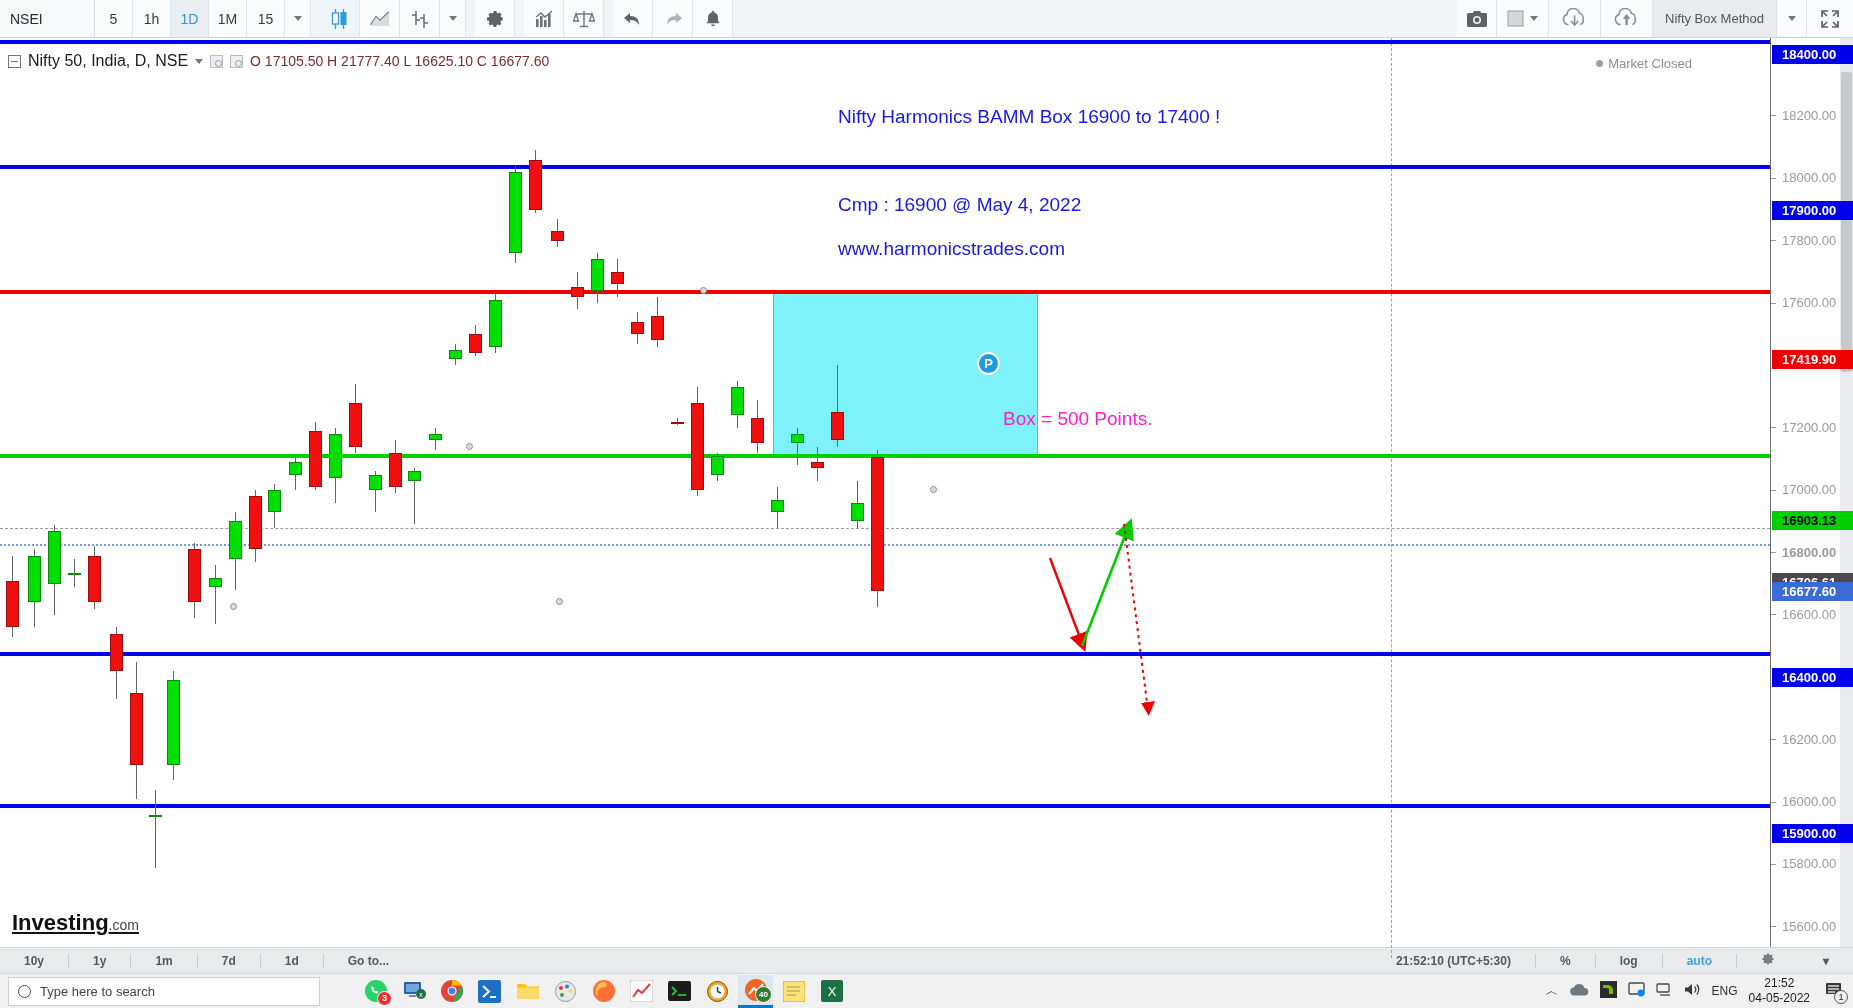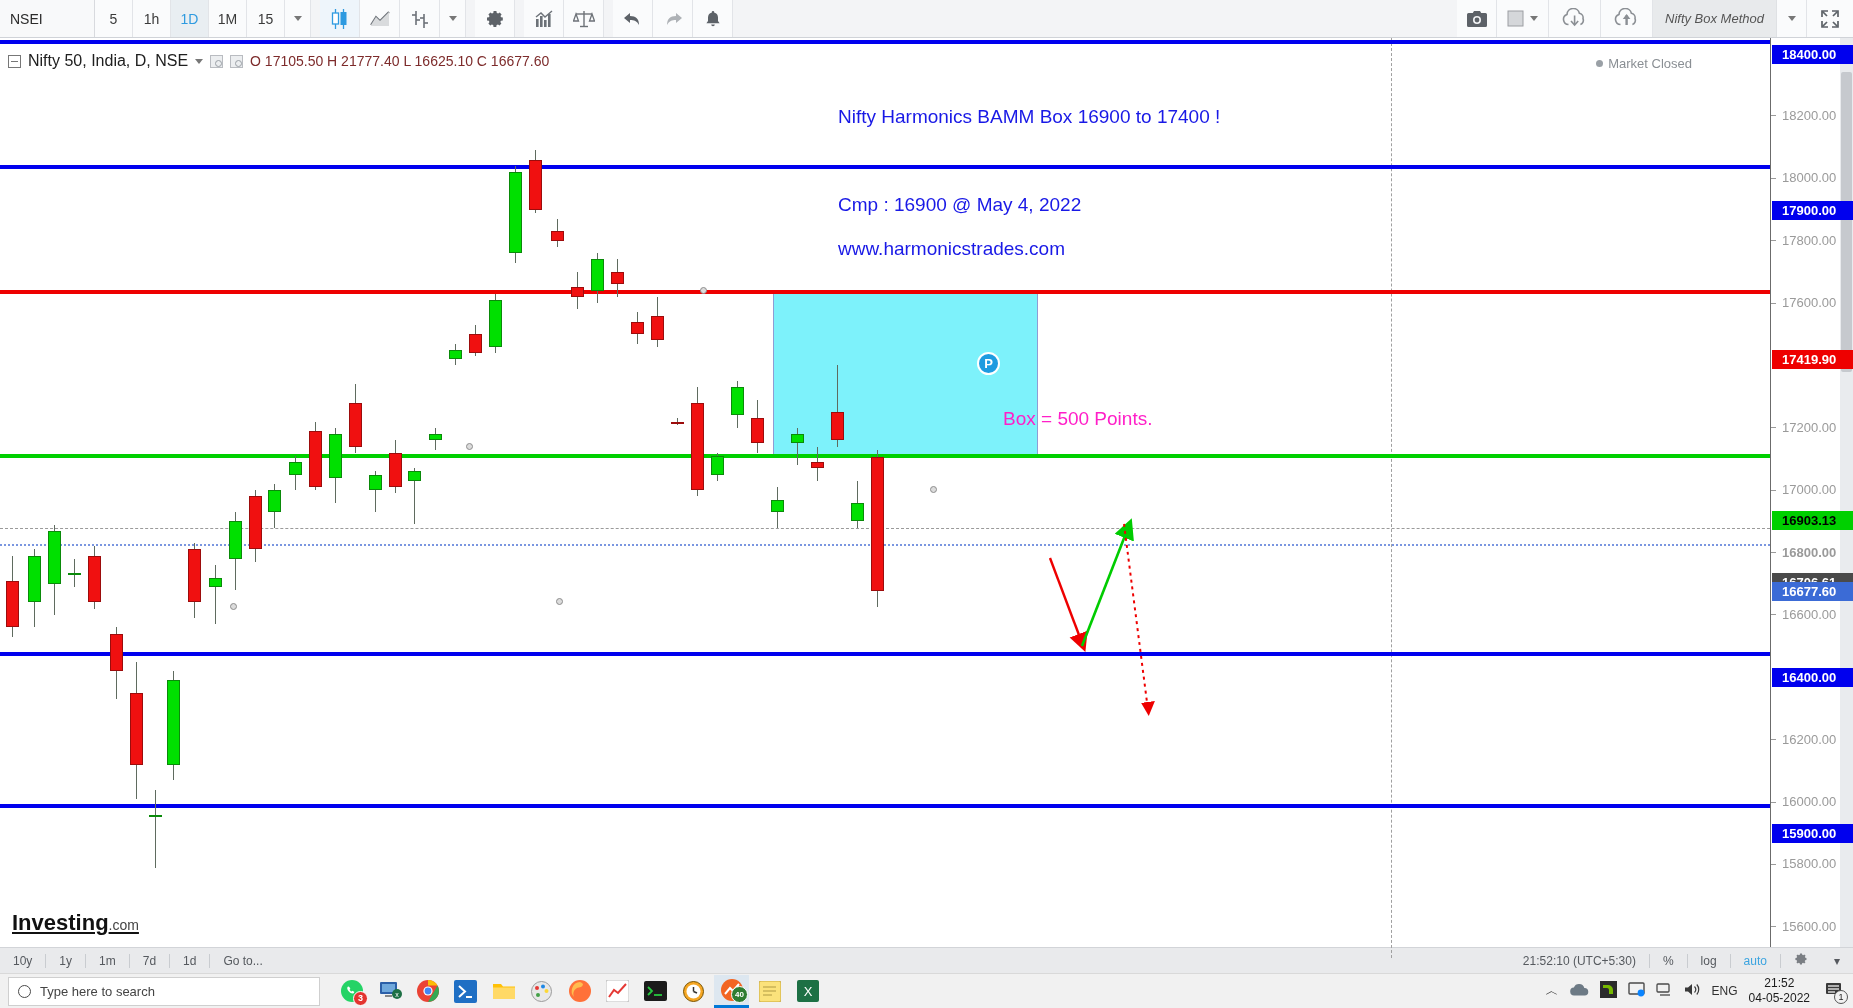--- a/index.html
+++ b/index.html
@@ -15,21 +15,21 @@
   .tb-btn{min-width:38px;padding:0 7px;display:flex;align-items:center;justify-content:center;
           font-size:14px;color:#3a3a3a;background:#fafbfc;border-right:1px solid #e2e4e8;cursor:pointer;}
   .tb-btn.sel{color:#2e9ae0;background:#e9eef2;}
   .tb-btn.arrow{min-width:26px;}
   .tb-sep{width:9px;background:#f3f4f6;}
   .tb-icon{min-width:40px;display:flex;align-items:center;justify-content:center;background:#fafbfc;
            border-right:1px solid #e2e4e8;cursor:pointer;}
   .tb-icon.act{background:#eef5fb;}
   .tb-spacer{flex:1;background:#f3f4f6;}
   .tb-layout{padding:0 12px;display:flex;align-items:center;font-size:13px;color:#555;background:#e8eaec;
-             border-right:1px solid #dfe1e4;cursor:pointer;font-style:italic;}
+             border-right:1px solid #dfe1e4;cursor:pointer;}
   .caret{width:0;height:0;border-left:4px solid transparent;border-right:4px solid transparent;
          border-top:5px solid #777;}
 
   
   .chart-wrap{position:absolute;left:0;top:38px;width:1853px;height:882px;background:#fff;}
   .plot{position:absolute;left:0;top:0;width:1770px;height:920px;overflow:hidden;}
   .legend{position:absolute;left:8px;top:14px;display:flex;align-items:center;gap:7px;
           font-size:16px;color:#3c2020;z-index:40;white-space:nowrap;}
   .legend .sym{color:#202020;font-size:16px;}
   .legend .ohlc{color:#7d2b2b;font-size:14px;}
@@ -77,28 +77,28 @@
   .taxis{position:absolute;left:0;top:920px;width:1853px;height:27px;background:#fff;
          border-top:1px solid #6b6b6b;}
   .ttick{position:absolute;top:5px;font-size:13px;color:#5c5c5c;transform:translateX(-50%);white-space:nowrap;}
   .ttick::before{content:"";position:absolute;left:50%;top:-6px;width:1px;height:5px;background:#9a9a9a;}
   .tbadge{position:absolute;top:3px;height:19px;line-height:19px;padding:0 6px;background:#4a4a4a;color:#fff;
           font-size:12px;transform:translateX(-50%);white-space:nowrap;}
 
   
   .botbar{position:absolute;left:0;top:947px;width:1853px;height:26px;background:#e9eaec;
           border-top:1px solid #d2d4d8;display:flex;align-items:center;font-size:12px;color:#55595e;}
-  .bb{padding:0 13px;cursor:pointer;}
+  .bb{padding:0 24px;cursor:pointer;font-weight:bold;}
   .bb.sep{border-right:1px solid #c9ccd0;}
   .bb.blue{color:#3ba4e0;}
   .bbspace{flex:1;}
 
   
   .taskbar{position:absolute;left:0;top:973px;width:1853px;height:35px;background:#f1f1f1;
-           border-top:1px solid #d9d9d9;display:flex;align-items:center;}
+           border-top:1px solid #d9d9d9;display:flex;align-items:center;gap:24px;}
   .srch{margin-left:8px;width:312px;height:29px;background:#fff;border:1px solid #cfcfcf;display:flex;
         align-items:center;gap:9px;padding-left:9px;font-size:13px;color:#444;}
   .tbapps{display:flex;align-items:center;gap:3px;margin-left:14px;}
   .appic{width:35px;height:33px;display:flex;align-items:center;justify-content:center;position:relative;
          cursor:pointer;}
   .appic.active{background:#dde7f0;border-bottom:3px solid #0078d7;}
   .trayarea{margin-left:auto;display:flex;align-items:center;gap:11px;padding-right:8px;
             font-size:12px;color:#303030;}
   .clock{text-align:center;line-height:15px;font-size:12px;color:#1c1c1c;}
   .badge{position:absolute;right:1px;bottom:2px;width:15px;height:15px;border-radius:50%;background:#e3342f;

